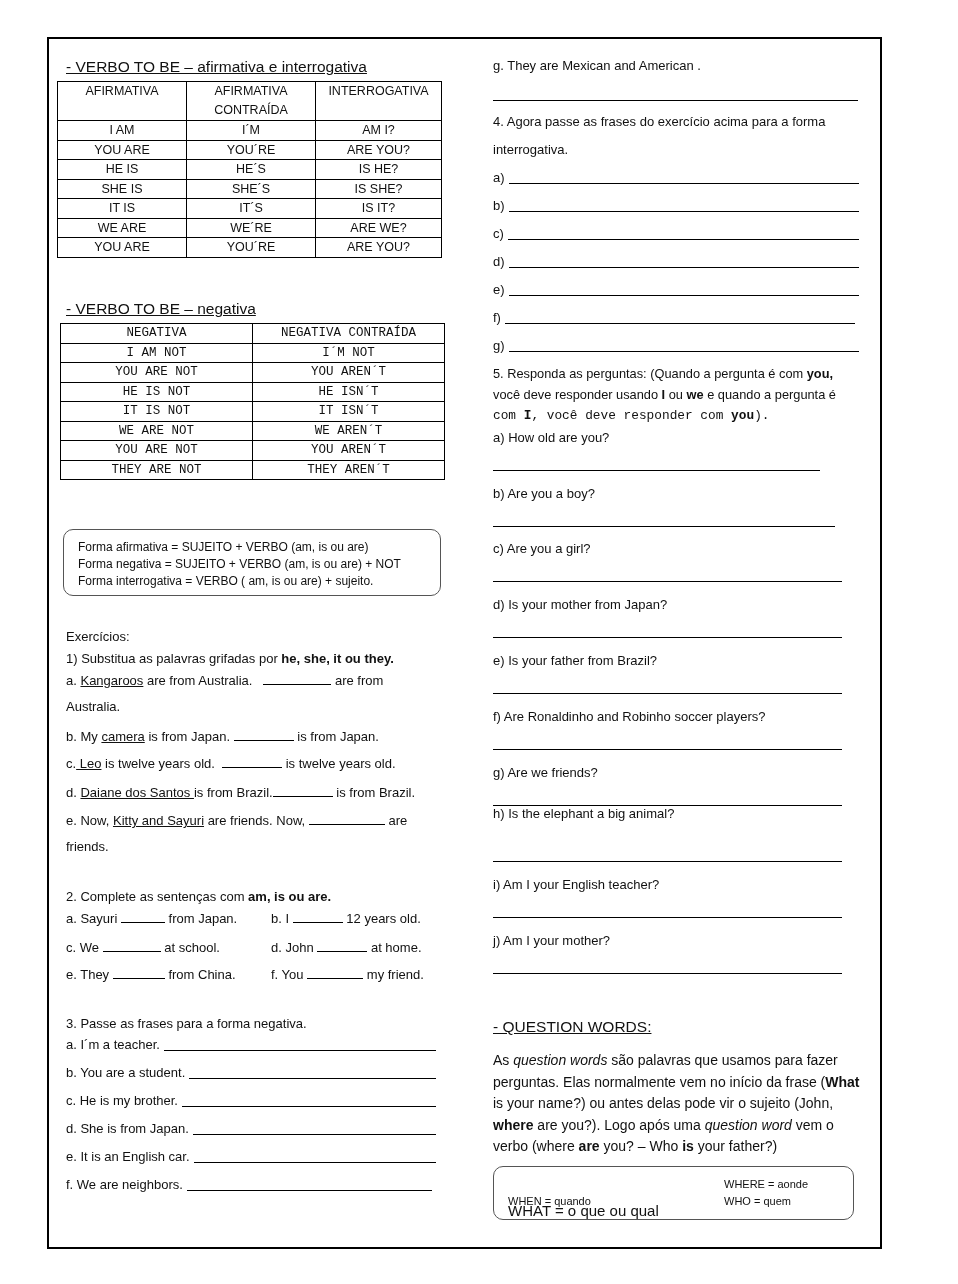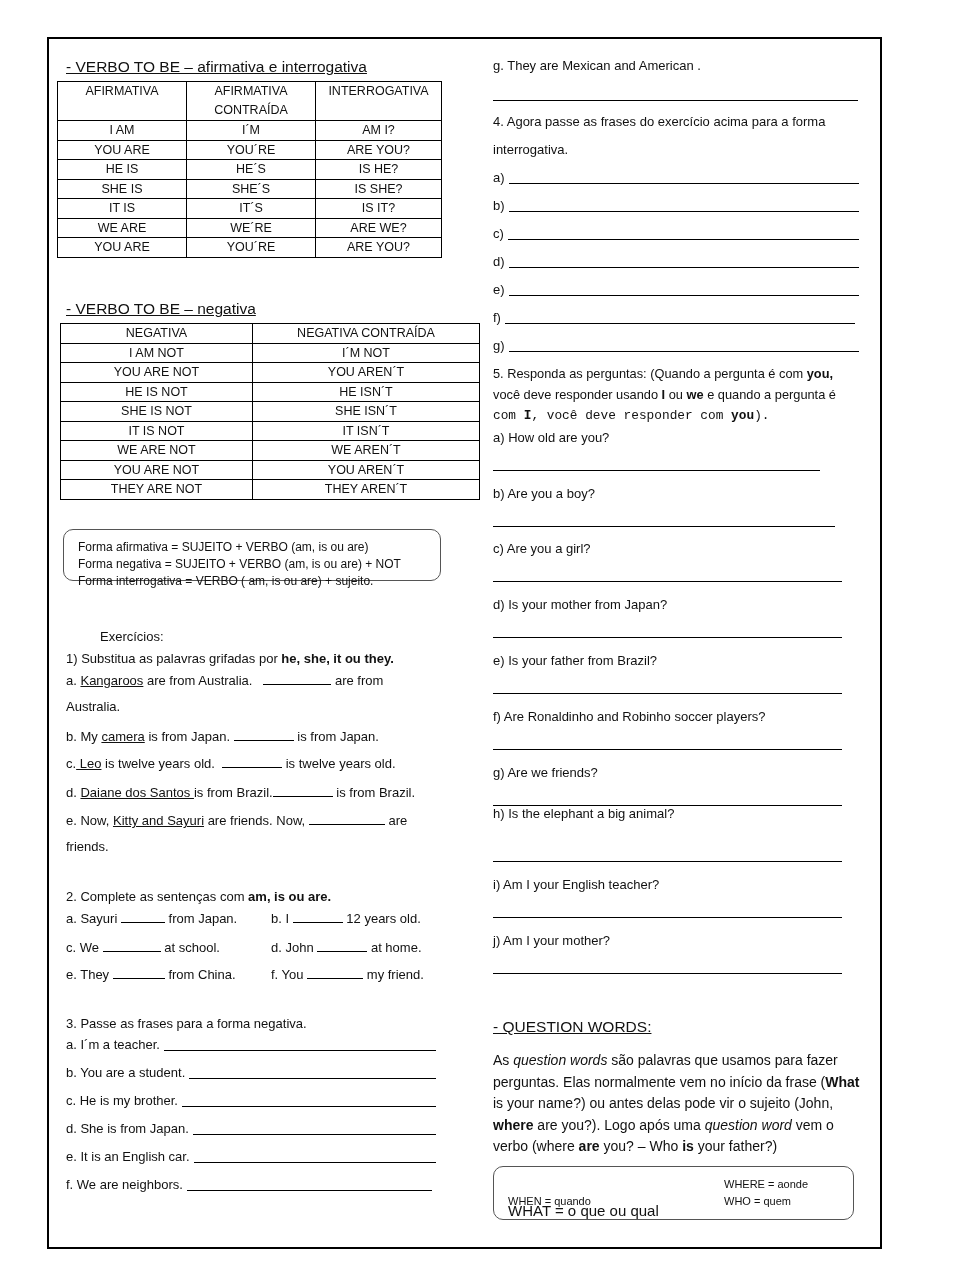--- a/index.html
+++ b/index.html
@@ -66,72 +66,68 @@
       <tr>
         <td>YOU ARE</td>
         <td>YOU´RE</td>
         <td>ARE YOU?</td>
       </tr>
     </tbody>
 </table>
 
 <div class="abs heading" style="left:66px; top:300px;">- VERBO TO BE – negativa</div>
 
-<table class="grid abs" style="left:60px; top:323px; width:420px;">
+<table class="grid abs" style="left:60px; top:323px; width:385px;font-family:Liberation Mono, monospace;">
   <tbody>
       <tr>
     <td style="width:191px;">NEGATIVA</td>
     <td>NEGATIVA CONTRAÍDA</td>
   </tr>
   </tbody>
     <tbody id="t2body">
       <tr>
         <td>I AM NOT</td>
         <td>I´M NOT</td>
       </tr>
       <tr>
         <td>YOU ARE NOT</td>
         <td>YOU AREN´T</td>
       </tr>
       <tr>
         <td>HE IS NOT</td>
         <td>HE ISN´T</td>
       </tr>
       <tr>
-        <td>SHE IS NOT</td>
-        <td>SHE ISN´T</td>
-      </tr>
-      <tr>
         <td>IT IS NOT</td>
         <td>IT ISN´T</td>
       </tr>
       <tr>
         <td>WE ARE NOT</td>
         <td>WE AREN´T</td>
       </tr>
       <tr>
         <td>YOU ARE NOT</td>
         <td>YOU AREN´T</td>
       </tr>
       <tr>
         <td>THEY ARE NOT</td>
         <td>THEY AREN´T</td>
       </tr>
     </tbody>
 </table>
 
-<div class="rbox" style="left:63px; top:529px; width:378px; height:52px;text-decoration:underline;">
+<div class="rbox" style="left:63px; top:529px; width:378px; height:67px;text-decoration:underline;">
   <div class="abs" style="left:14px; top:9px; font-size:12px; line-height:17px; white-space:nowrap;">
     <div>Forma afirmativa = SUJEITO + VERBO (am, is ou are)</div>
     <div>Forma negativa = SUJEITO + VERBO (am, is ou are) + NOT</div>
     <div>Forma interrogativa = VERBO ( am, is ou are) + sujeito.</div>
   </div>
 </div>
 
-<div class="abs txt" style="left:66px; top:629px;margin-left:34px;">Exercícios:</div>
+<div class="abs txt" style="left:66px; top:629px;">Exercícios:</div>
 
 <div class="abs txt" style="left:66px; top:651px;"><span>1) Substitua as palavras grifadas por </span><b>he, she, it ou they.</b></div>
 
 <div class="abs txt" style="left:66px; top:672px;"><span>a. </span><span class="uline"> Kangaroos</span><span> are from Australia.</span>&nbsp;&nbsp;&nbsp;<span class="line" style="width:68px;"></span><span> are from</span></div>
 <div class="abs txt" style="left:66px; top:699px;">Australia.</div>
 
 <div class="abs txt" style="left:66px; top:728px;text-align:center;"><span>b. My </span><span class="uline">camera</span><span> is from Japan.</span>&nbsp;<span class="line" style="width:60px;"></span><span> is from Japan.</span></div>
 
 <div class="abs txt" style="left:66px; top:755px;"><span>c.</span><span class="uline"> Leo</span><span> is twelve years old.</span>&nbsp;&nbsp;<span class="line" style="width:60px;"></span><span> is twelve years old.</span></div>
 

